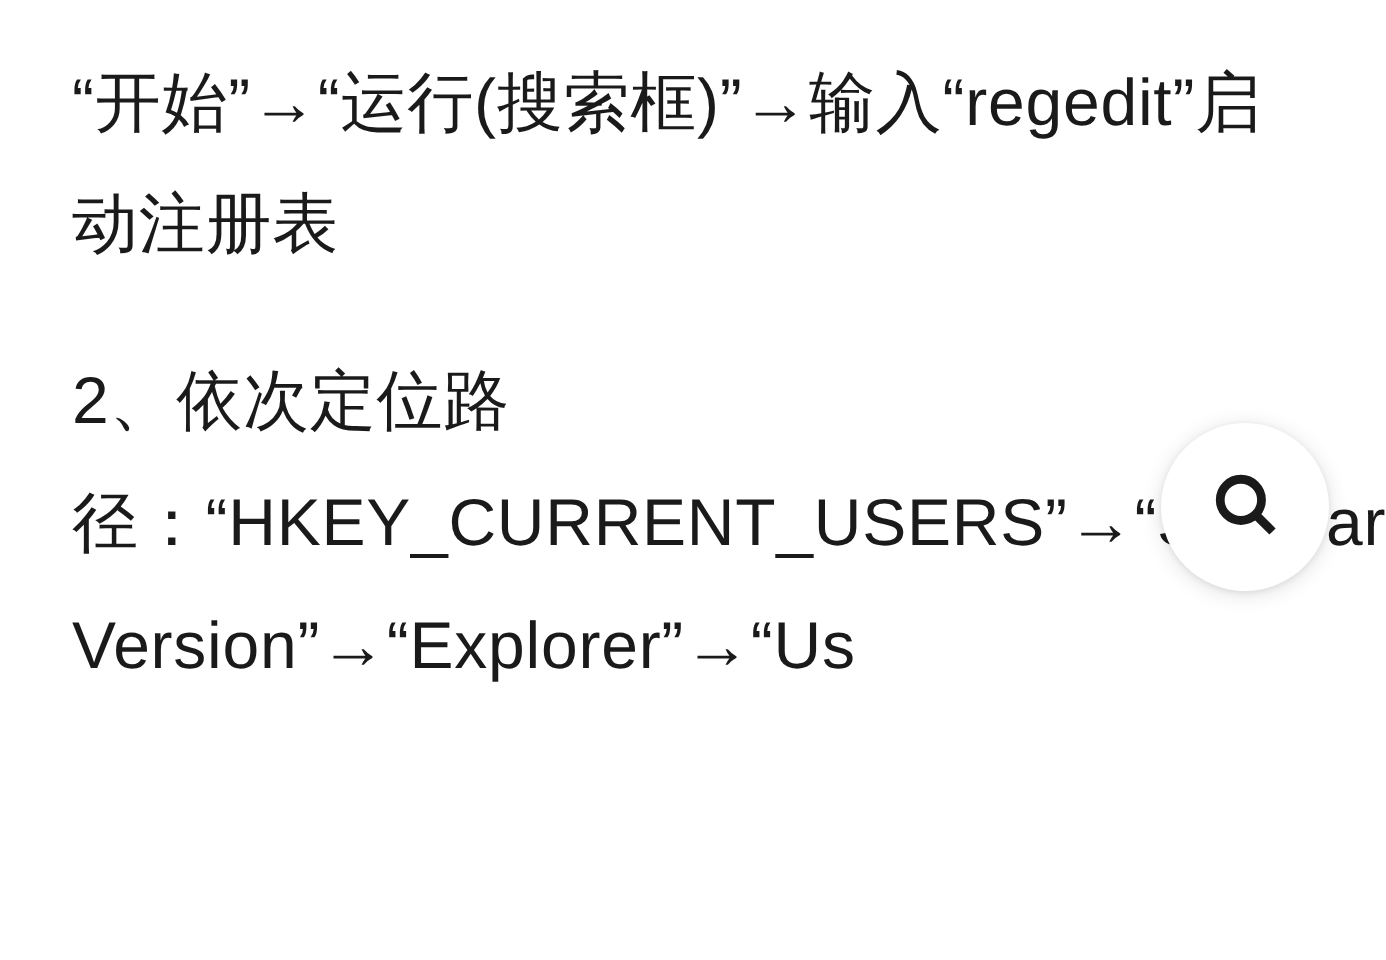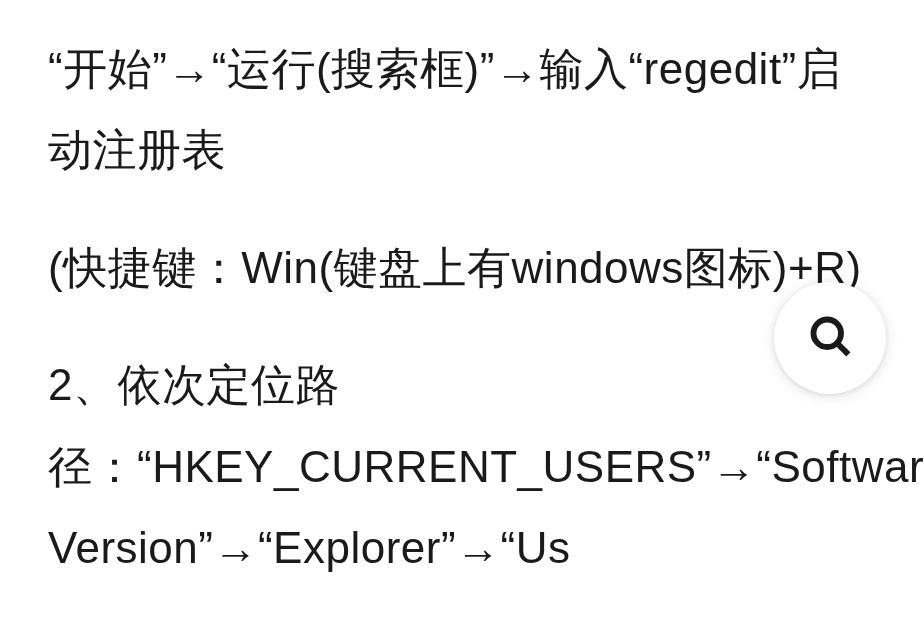--- a/index.html
+++ b/index.html
@@ -48,21 +48,20 @@
       stroke: #1a1a1a;
       stroke-width: 3.2;
       fill: none;
     }
   </style>
 </head>
 <body>
 
 <div class="content">
   <p>“开始”→“运行(搜索框)”→输入“regedit”启动注册表</p>
-  <p>(快捷键：Win(键盘上有windows图标)+R)</p>
   <p>2、依次定位路径：“HKEY_CURRENT_USERS”→“Software”→“Microsoft”→“Windows”→“Current Version”→“Explorer”→“Us</p>
 </div>
 
 <div class="search-fab">
   <span>
     <svg viewBox="0 0 24 24">
       <circle cx="10.5" cy="10.5" r="7.5"></circle>
       <line x1="16.2" y1="16.2" x2="22" y2="22"></line>
     </svg>
   </span>

